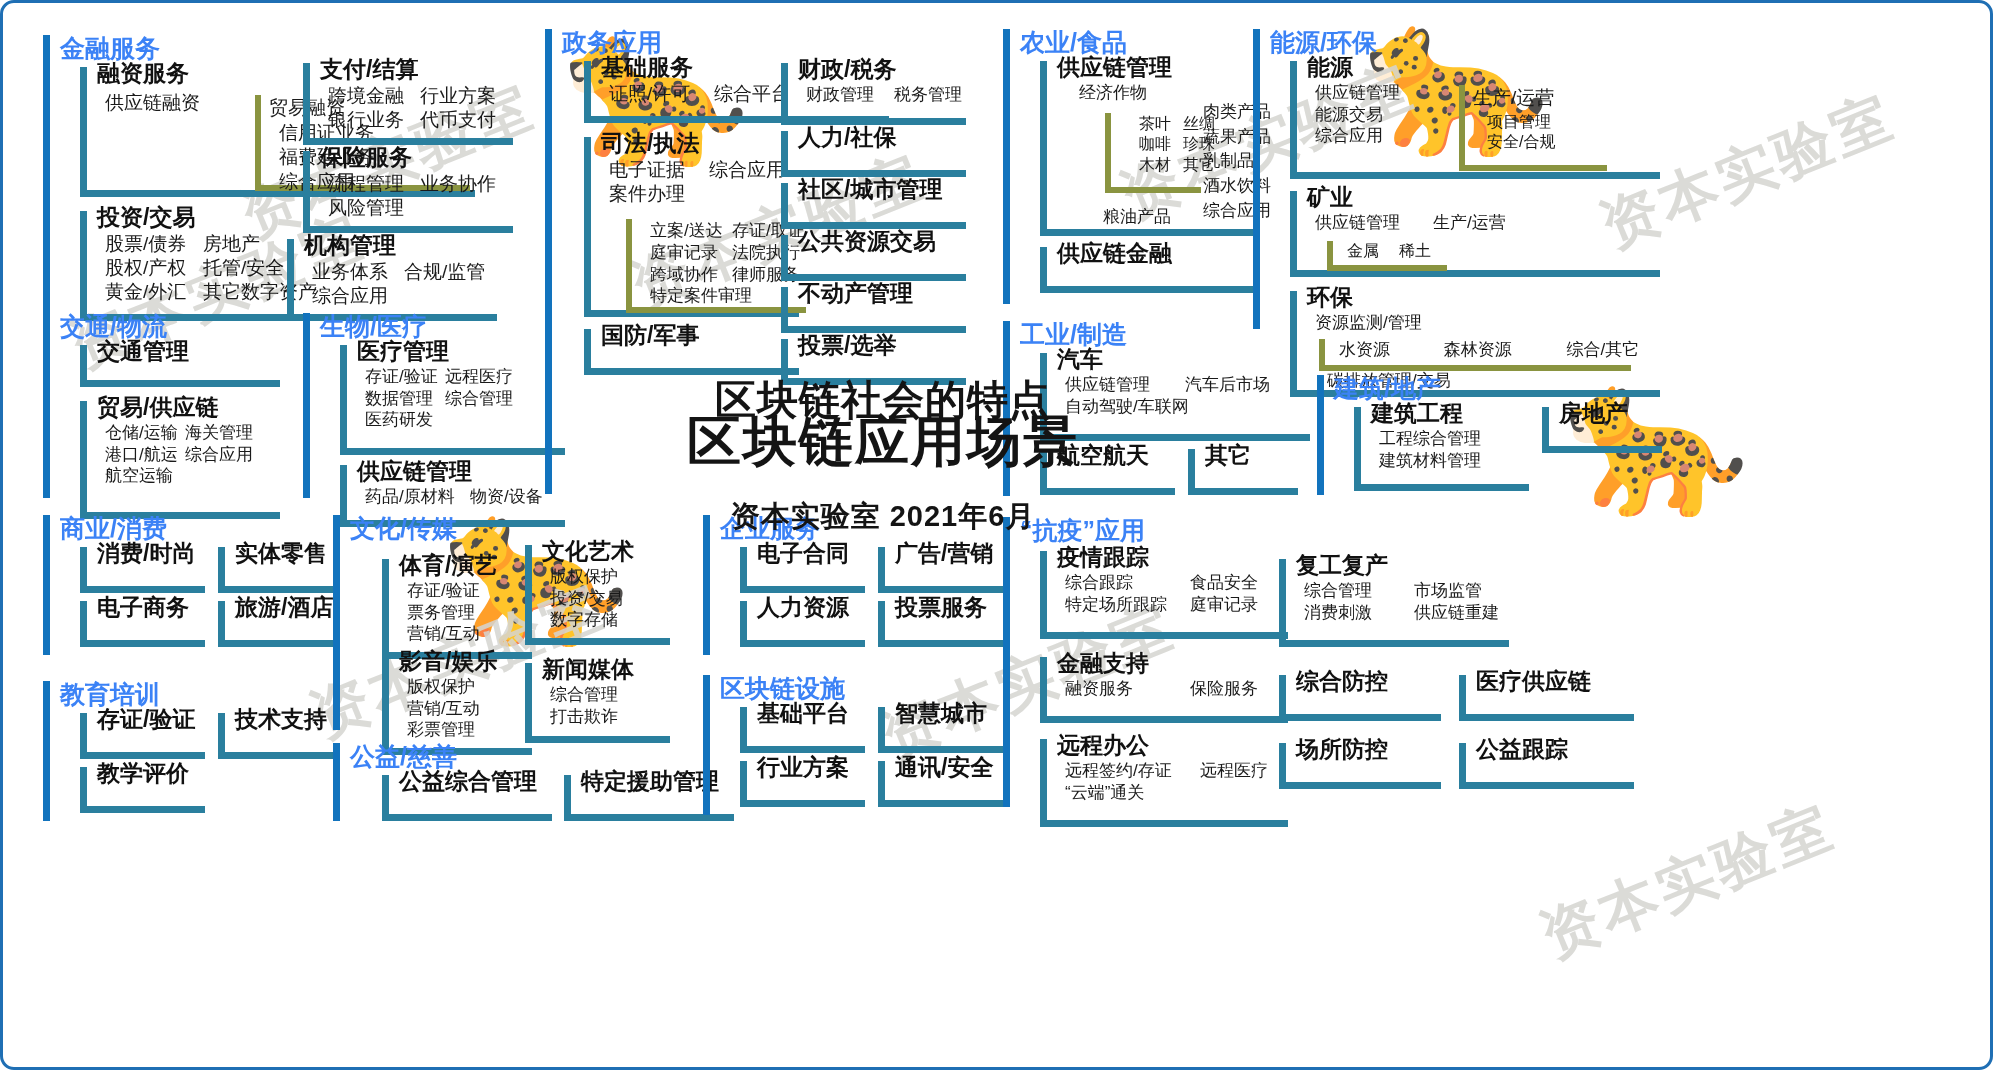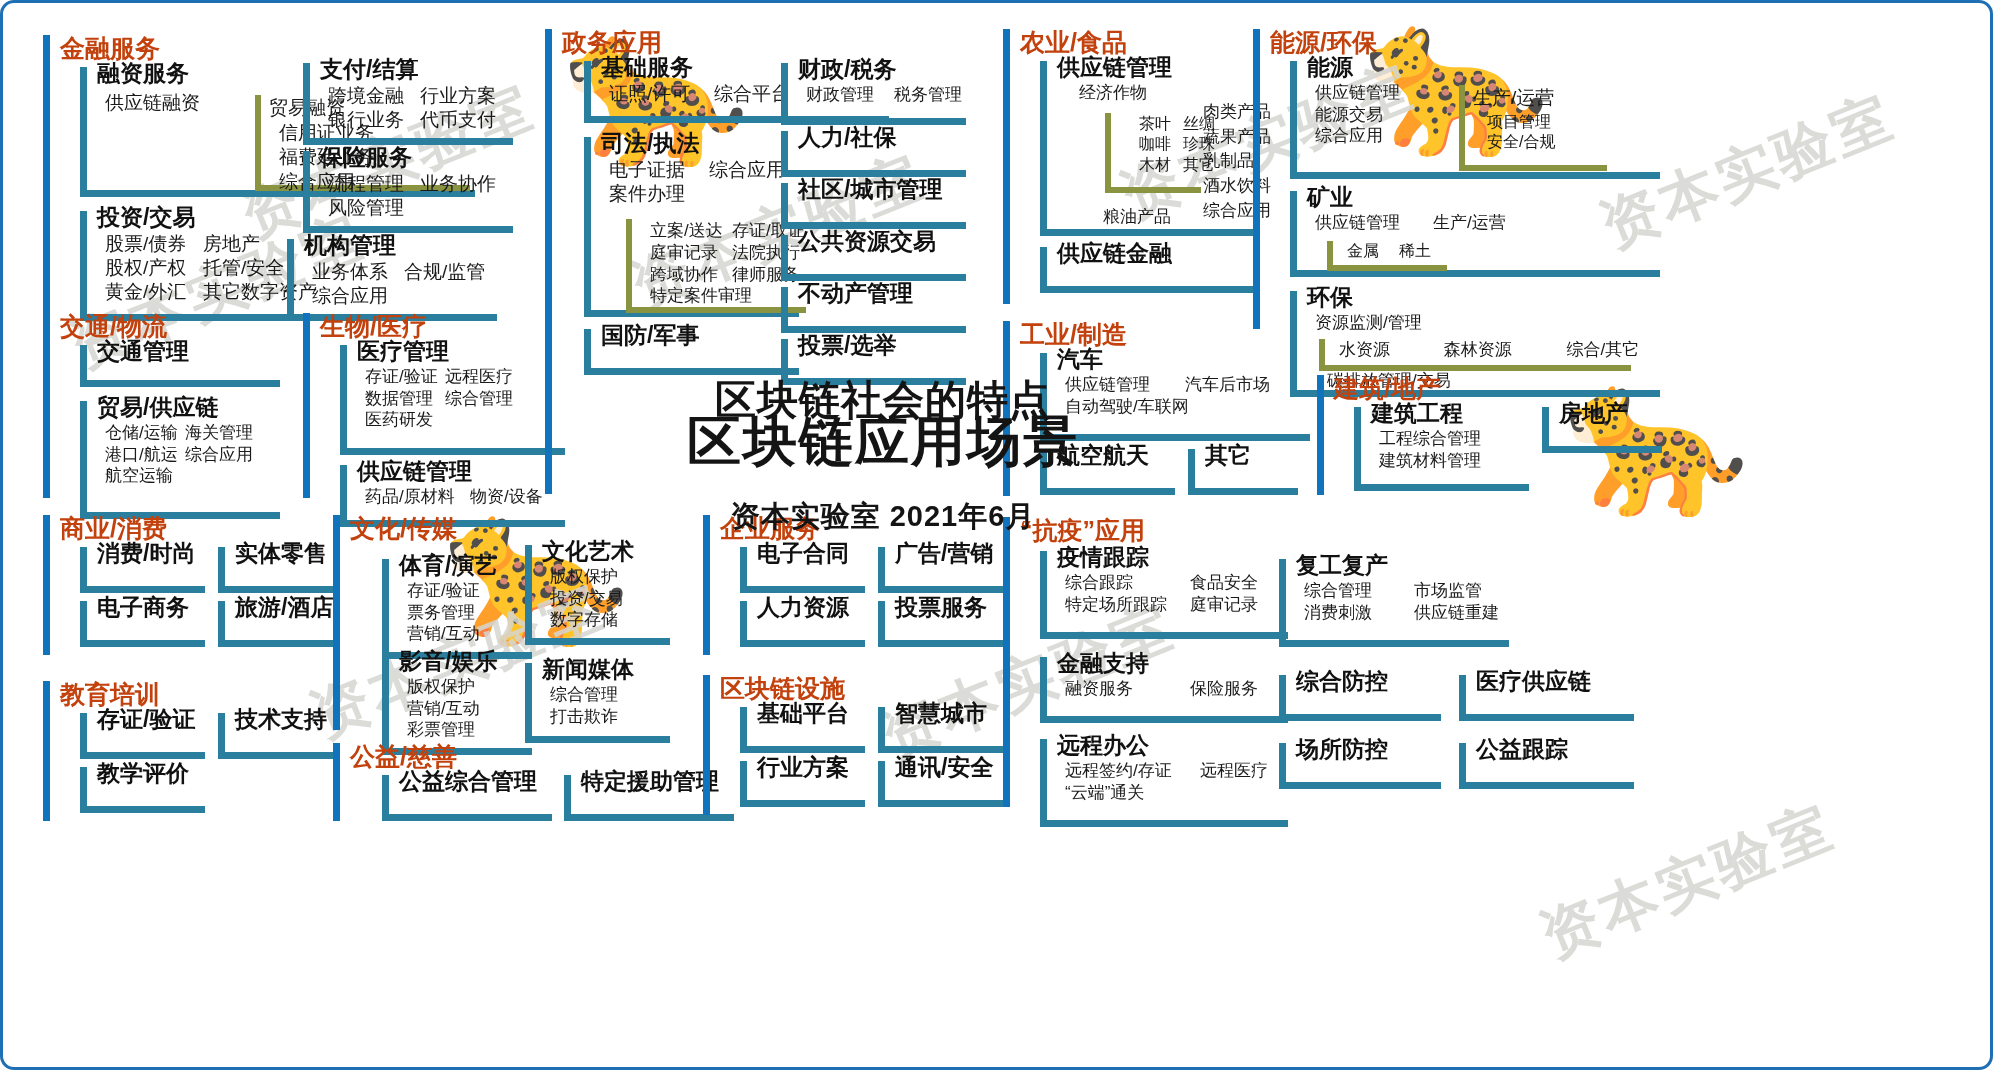--- a/index.html
+++ b/index.html
@@ -39,21 +39,21 @@
     color: #d2d2ce;
     line-height: 1;
   }
 
   
   .node { position: absolute; z-index: 2; }
 
   
   .lv1 { border-left: 7px solid #1273bd; }
   .lv1 > .ttl {
-    font-size: 25px; font-weight: 700; color: #c2410c;
+    font-size: 25px; font-weight: 700; color: #3b82f6;
     padding: 0 0 2px 10px; line-height: 1.05; white-space: nowrap;
   }
 
   
   .lv2 {
     border-left: 7px solid #2a7f9e;
     border-bottom: 7px solid #2a7f9e;
   }
   .lv2 > .ttl {
     font-size: 23px; font-weight: 700; color: #111;

